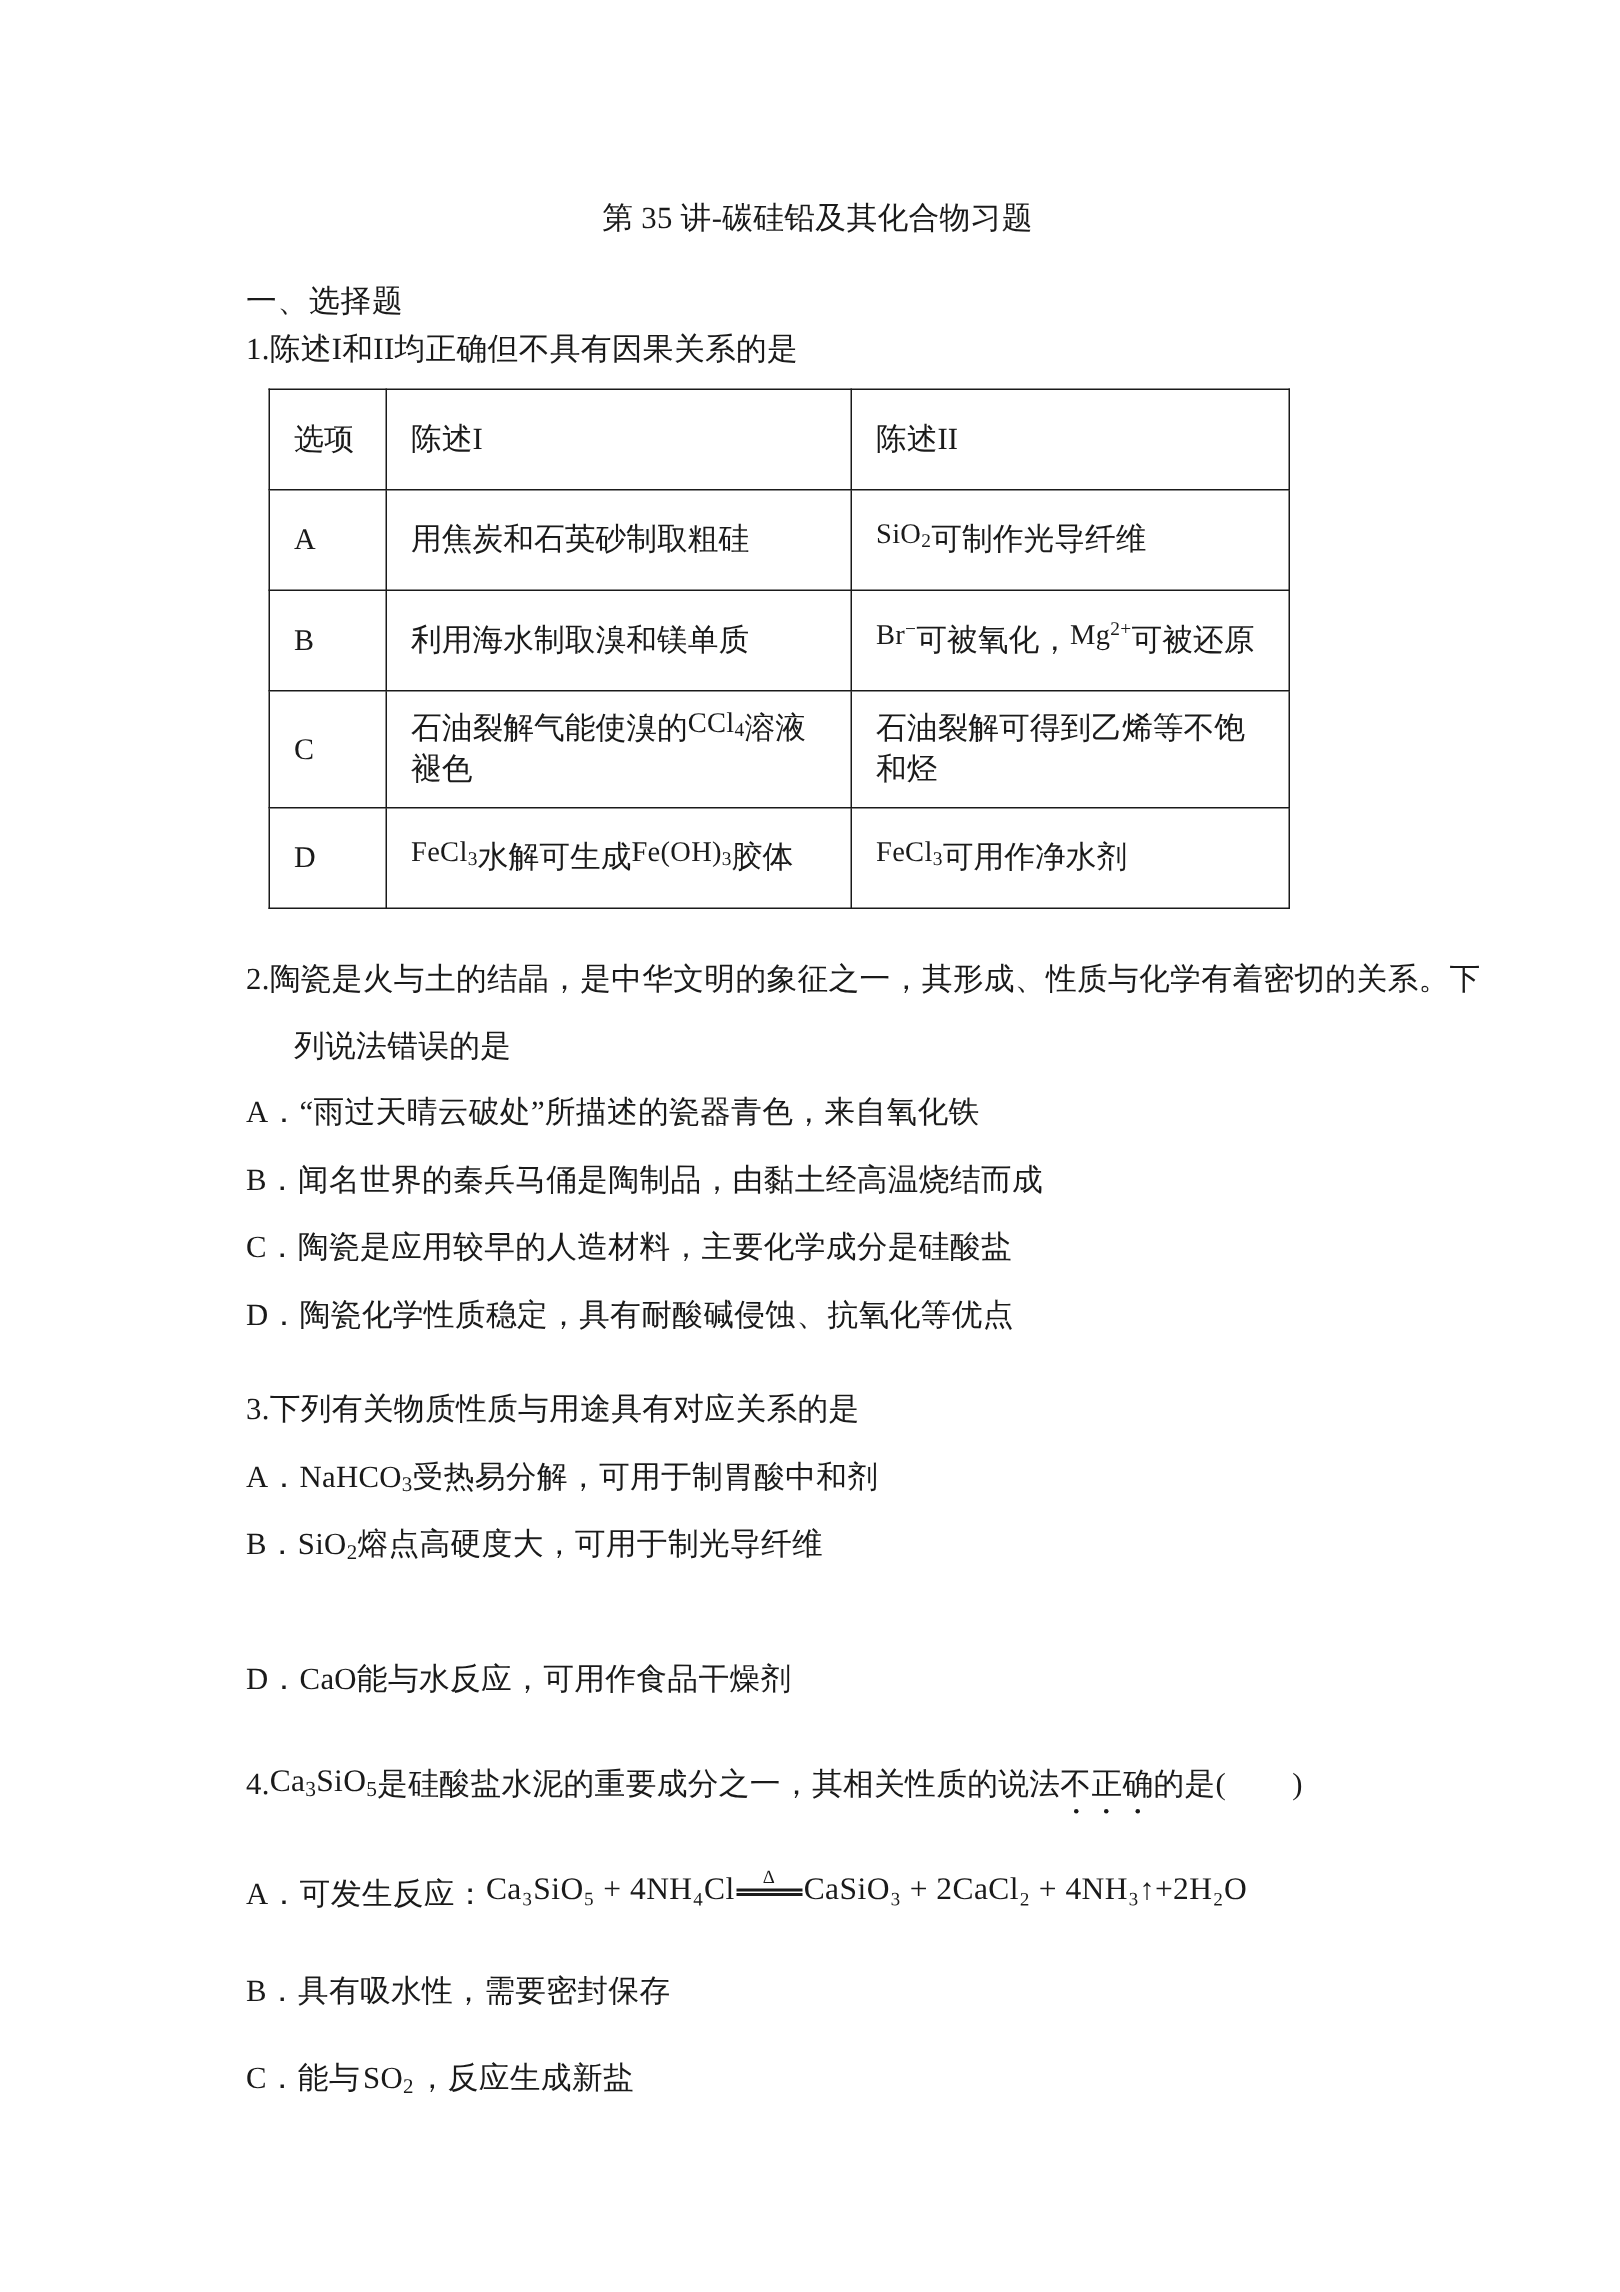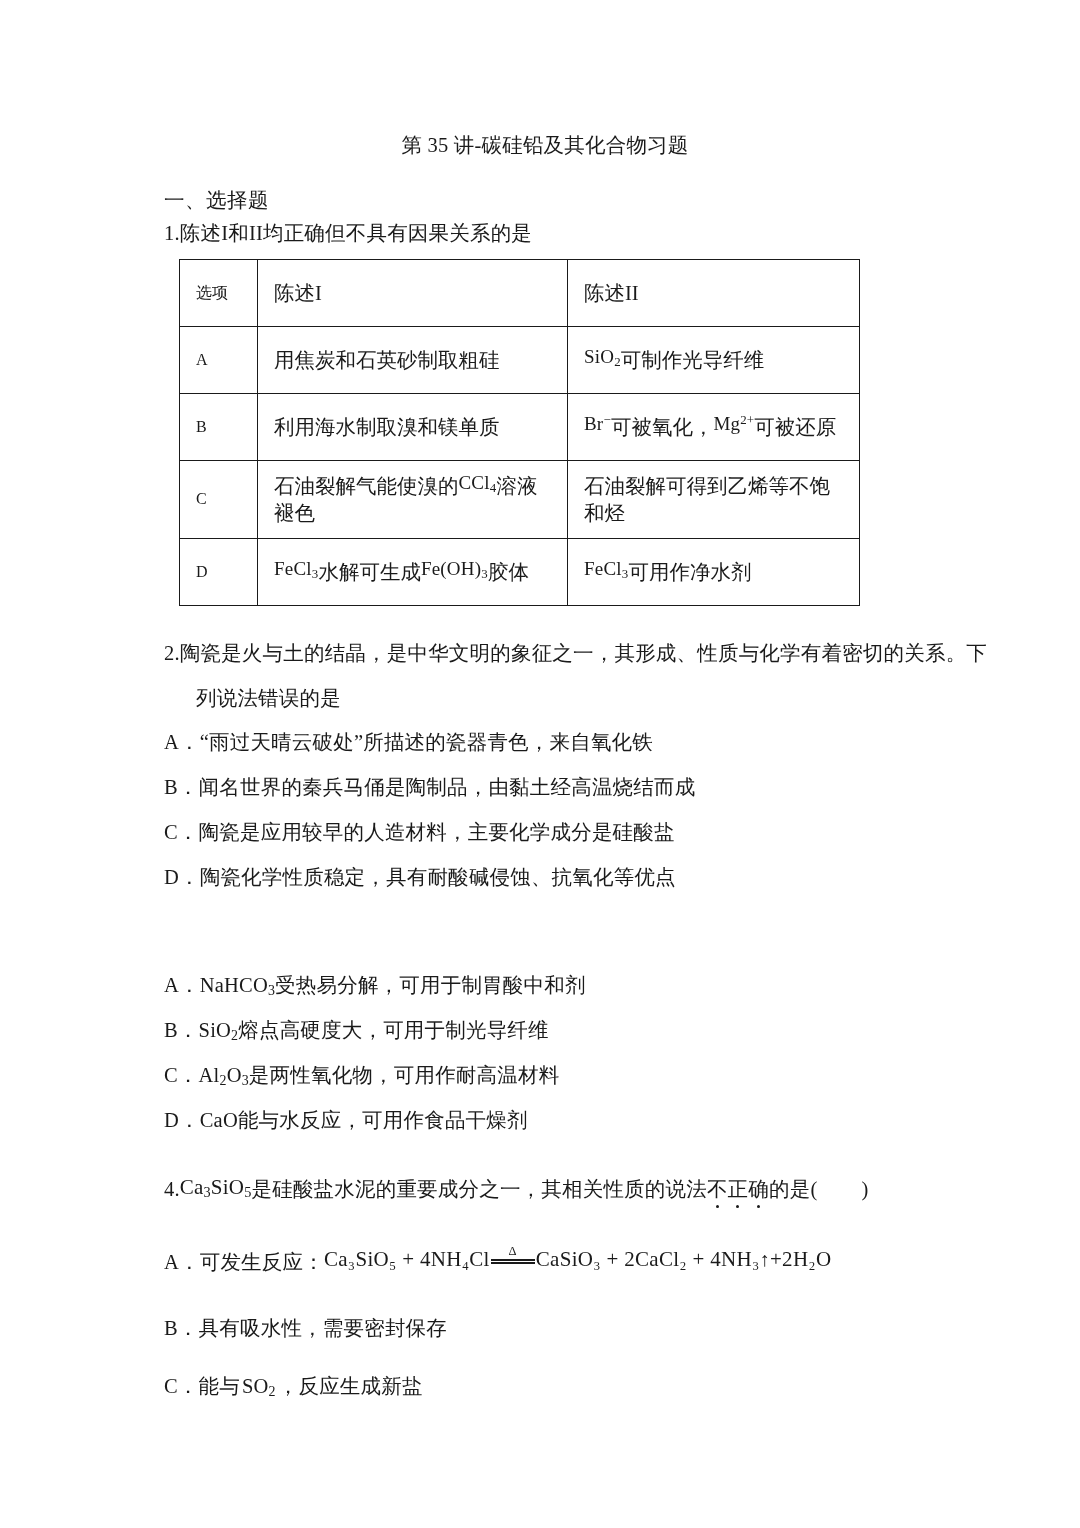--- a/index.html
+++ b/index.html
@@ -121,21 +121,21 @@
     padding: 12px 14px 12px 16px;
     text-align: left;
     vertical-align: middle;
     font-weight: normal;
     height: 42px;
     line-height: 1.3;
   }
   .col-opt  { width: 78px; }
   .col-one  { width: 310px; }
   .col-two  { width: 292px; }
-  .cell-opt { font-size: 16px; }
+  .cell-opt { font-size: 20px; }
 
   
   .rxn {
     display: inline-block;
     position: relative;
     top: -3px;
     font-size: 21px;
     white-space: nowrap;
     letter-spacing: 0.3px;
   }
@@ -240,30 +240,28 @@
   <div class="opt-line" style="top:820px;">
     <span class="opt-label">C．</span><span>陶瓷是应用较早的人造材料，主要化学成分是硅酸盐</span>
   </div>
   <div class="opt-line" style="top:775px;">
     <span class="opt-label">B．</span><span>闻名世界的秦兵马俑是陶制品，由黏土经高温烧结而成</span>
   </div>
   <div class="opt-line" style="top:865px;">
     <span class="opt-label">D．</span><span>陶瓷化学性质稳定，具有耐酸碱侵蚀、抗氧化等优点</span>
   </div>
 
+  <div class="q-line" style="top:928px;">3.下列有关物质性质与用途具有对应关系的是</div>
 
   <div class="opt-line" style="top:973px;">
     <span class="opt-label">A．</span><span class="formula"><span>NaHCO</span><sub>3</sub></span><span>受热易分解，可用于制胃酸中和剂</span>
   </div>
   <div class="opt-line" style="top:1018px;">
     <span class="opt-label">B．</span><span class="formula"><span>SiO</span><sub>2</sub></span><span>熔点高硬度大，可用于制光导纤维</span>
   </div>
-  <div class="opt-line" style="top:1063px;">
-    <span class="opt-label">C．</span><span class="formula"><span>Al</span><sub>2</sub><span>O</span><sub>3</sub></span><span>是两性氧化物，可用作耐高温材料</span>
-  </div>
   <div class="opt-line" style="top:1108px;">
     <span class="opt-label">D．</span><span class="formula"><span>CaO</span></span><span>能与水反应，可用作食品干燥剂</span>
   </div>
 
   <div class="q-line" style="top:1176px;">
     <span>4.</span><span class="eqobj" style="top:-2px;font-size:21px;"><span>Ca</span><sub>3</sub><span>SiO</span><sub>5</sub></span><span>是硅酸盐水泥的重要成分之一，其相关性质的说法</span><span class="dotted"><span class="dch">不</span><span class="dch">正</span><span class="dch">确</span></span><span>的是(</span><span style="display:inline-block;width:44px;"></span><span>)</span>
   </div>
 
   <div class="opt-line" style="top:1249px;">
     <span class="opt-label">A．</span><span>可发生反应：</span><span class="rxn"><span>Ca₃SiO₅</span> <span>+</span> <span>4NH₄Cl</span><span class="eqsym"><span class="delta">Δ</span><span class="bar1"></span><span class="bar2"></span></span><span>CaSiO₃</span> <span>+</span> <span>2CaCl₂</span> <span>+</span> <span>4NH₃</span><span class="uparrow">↑</span><span>+</span><span>2H₂O</span></span>

